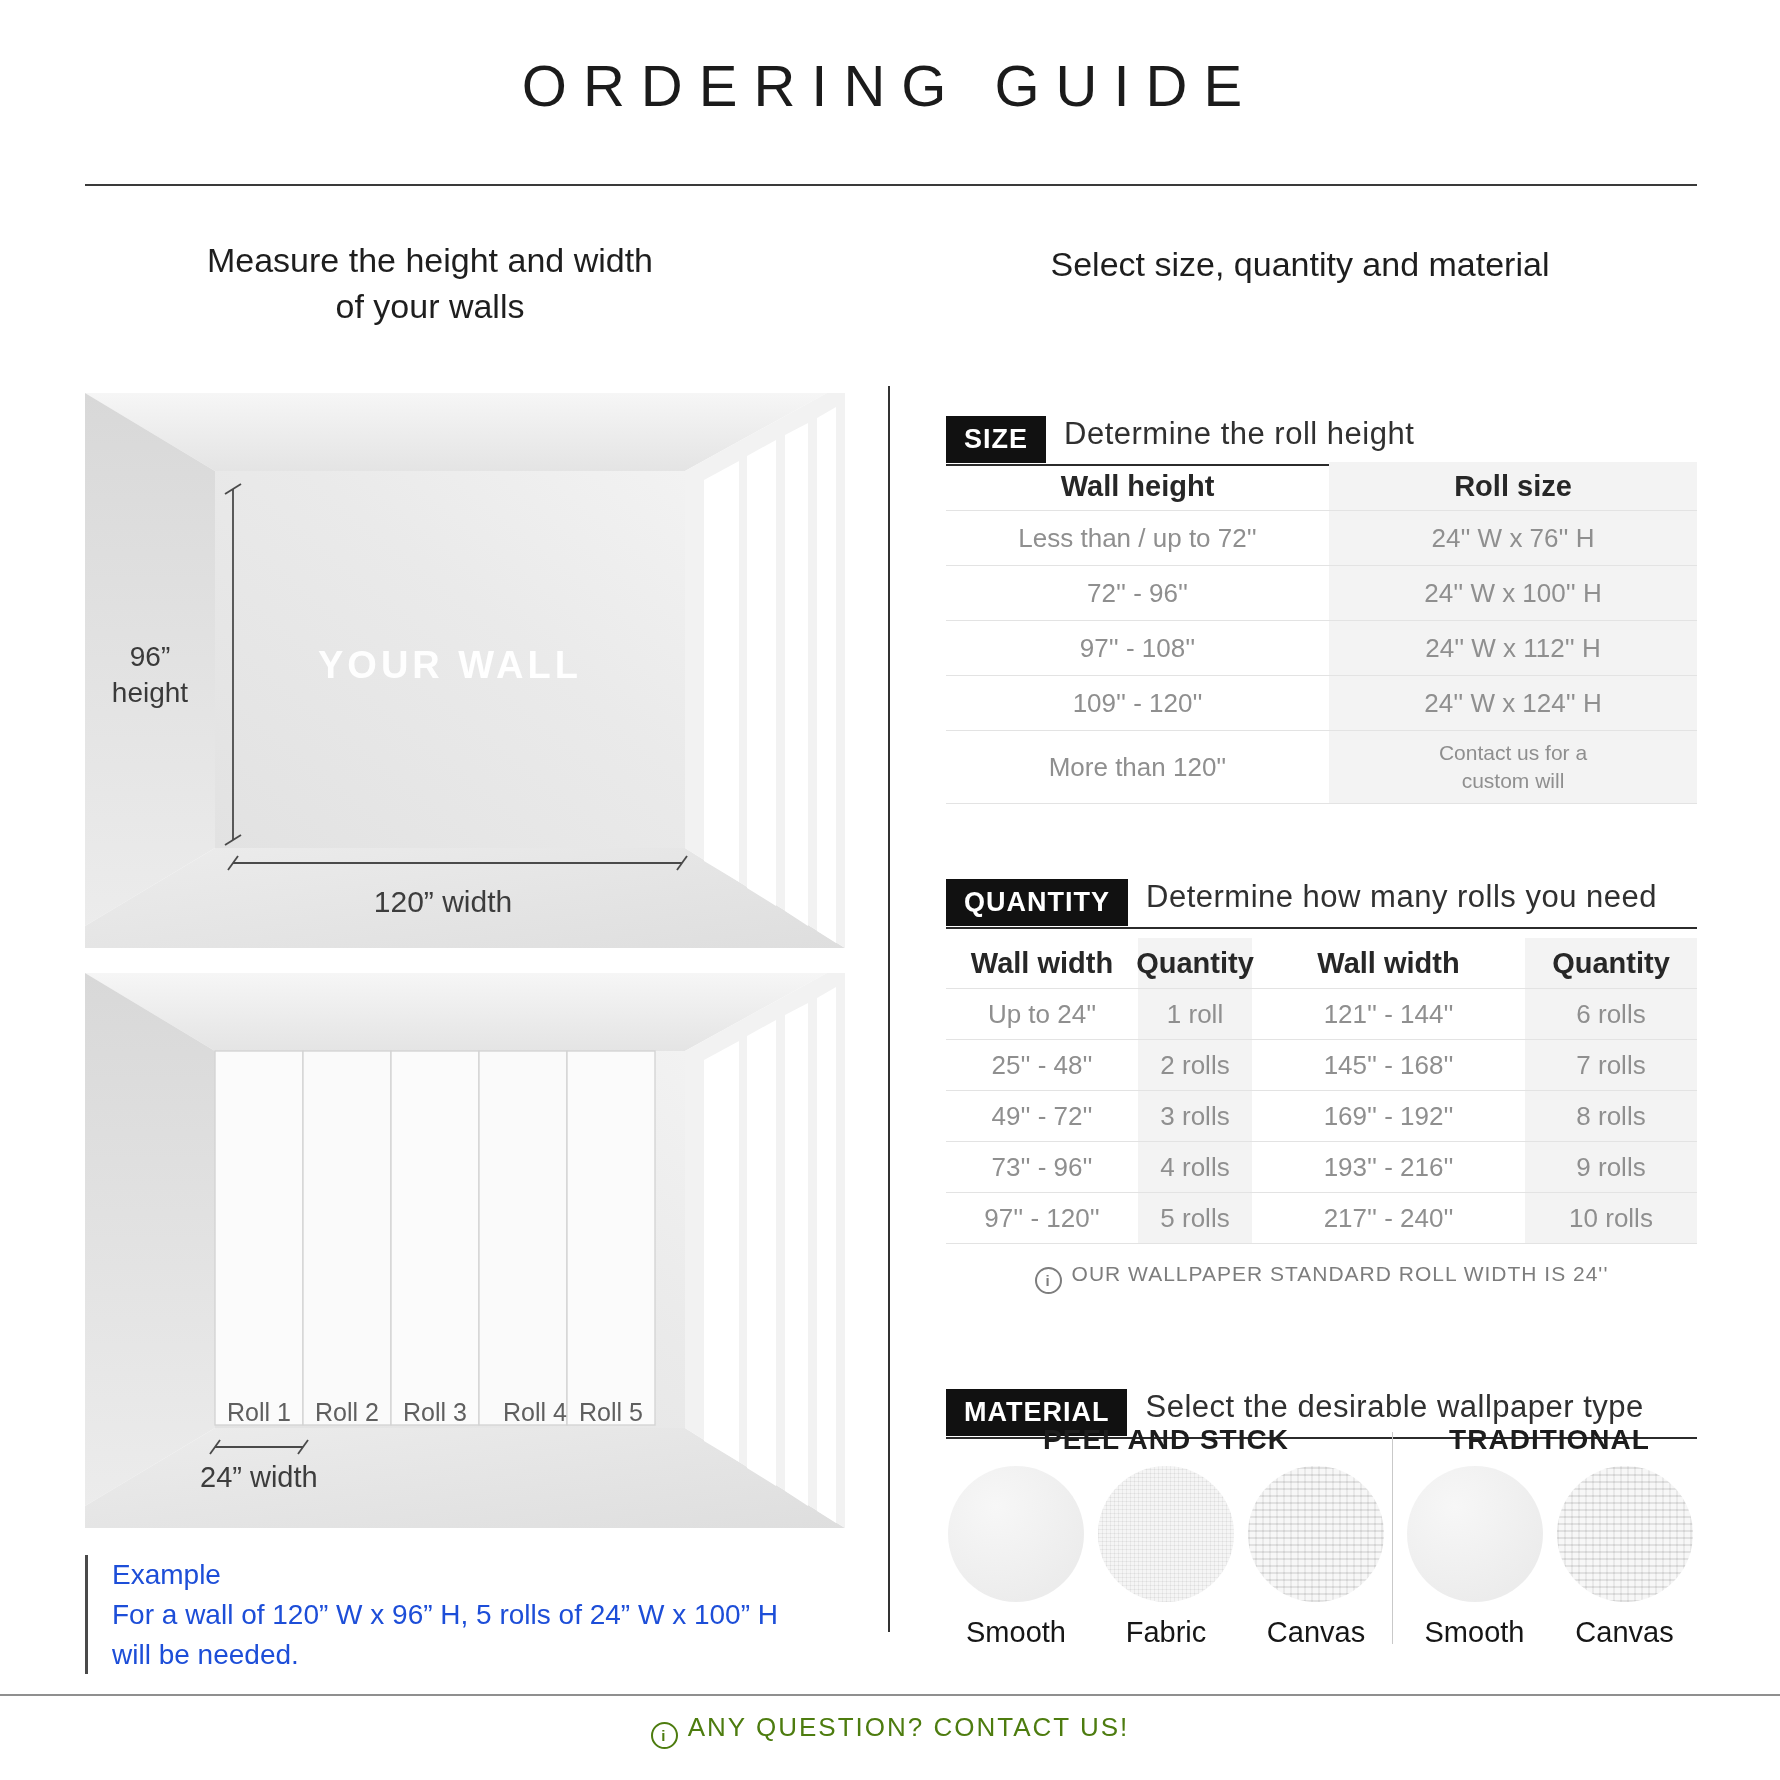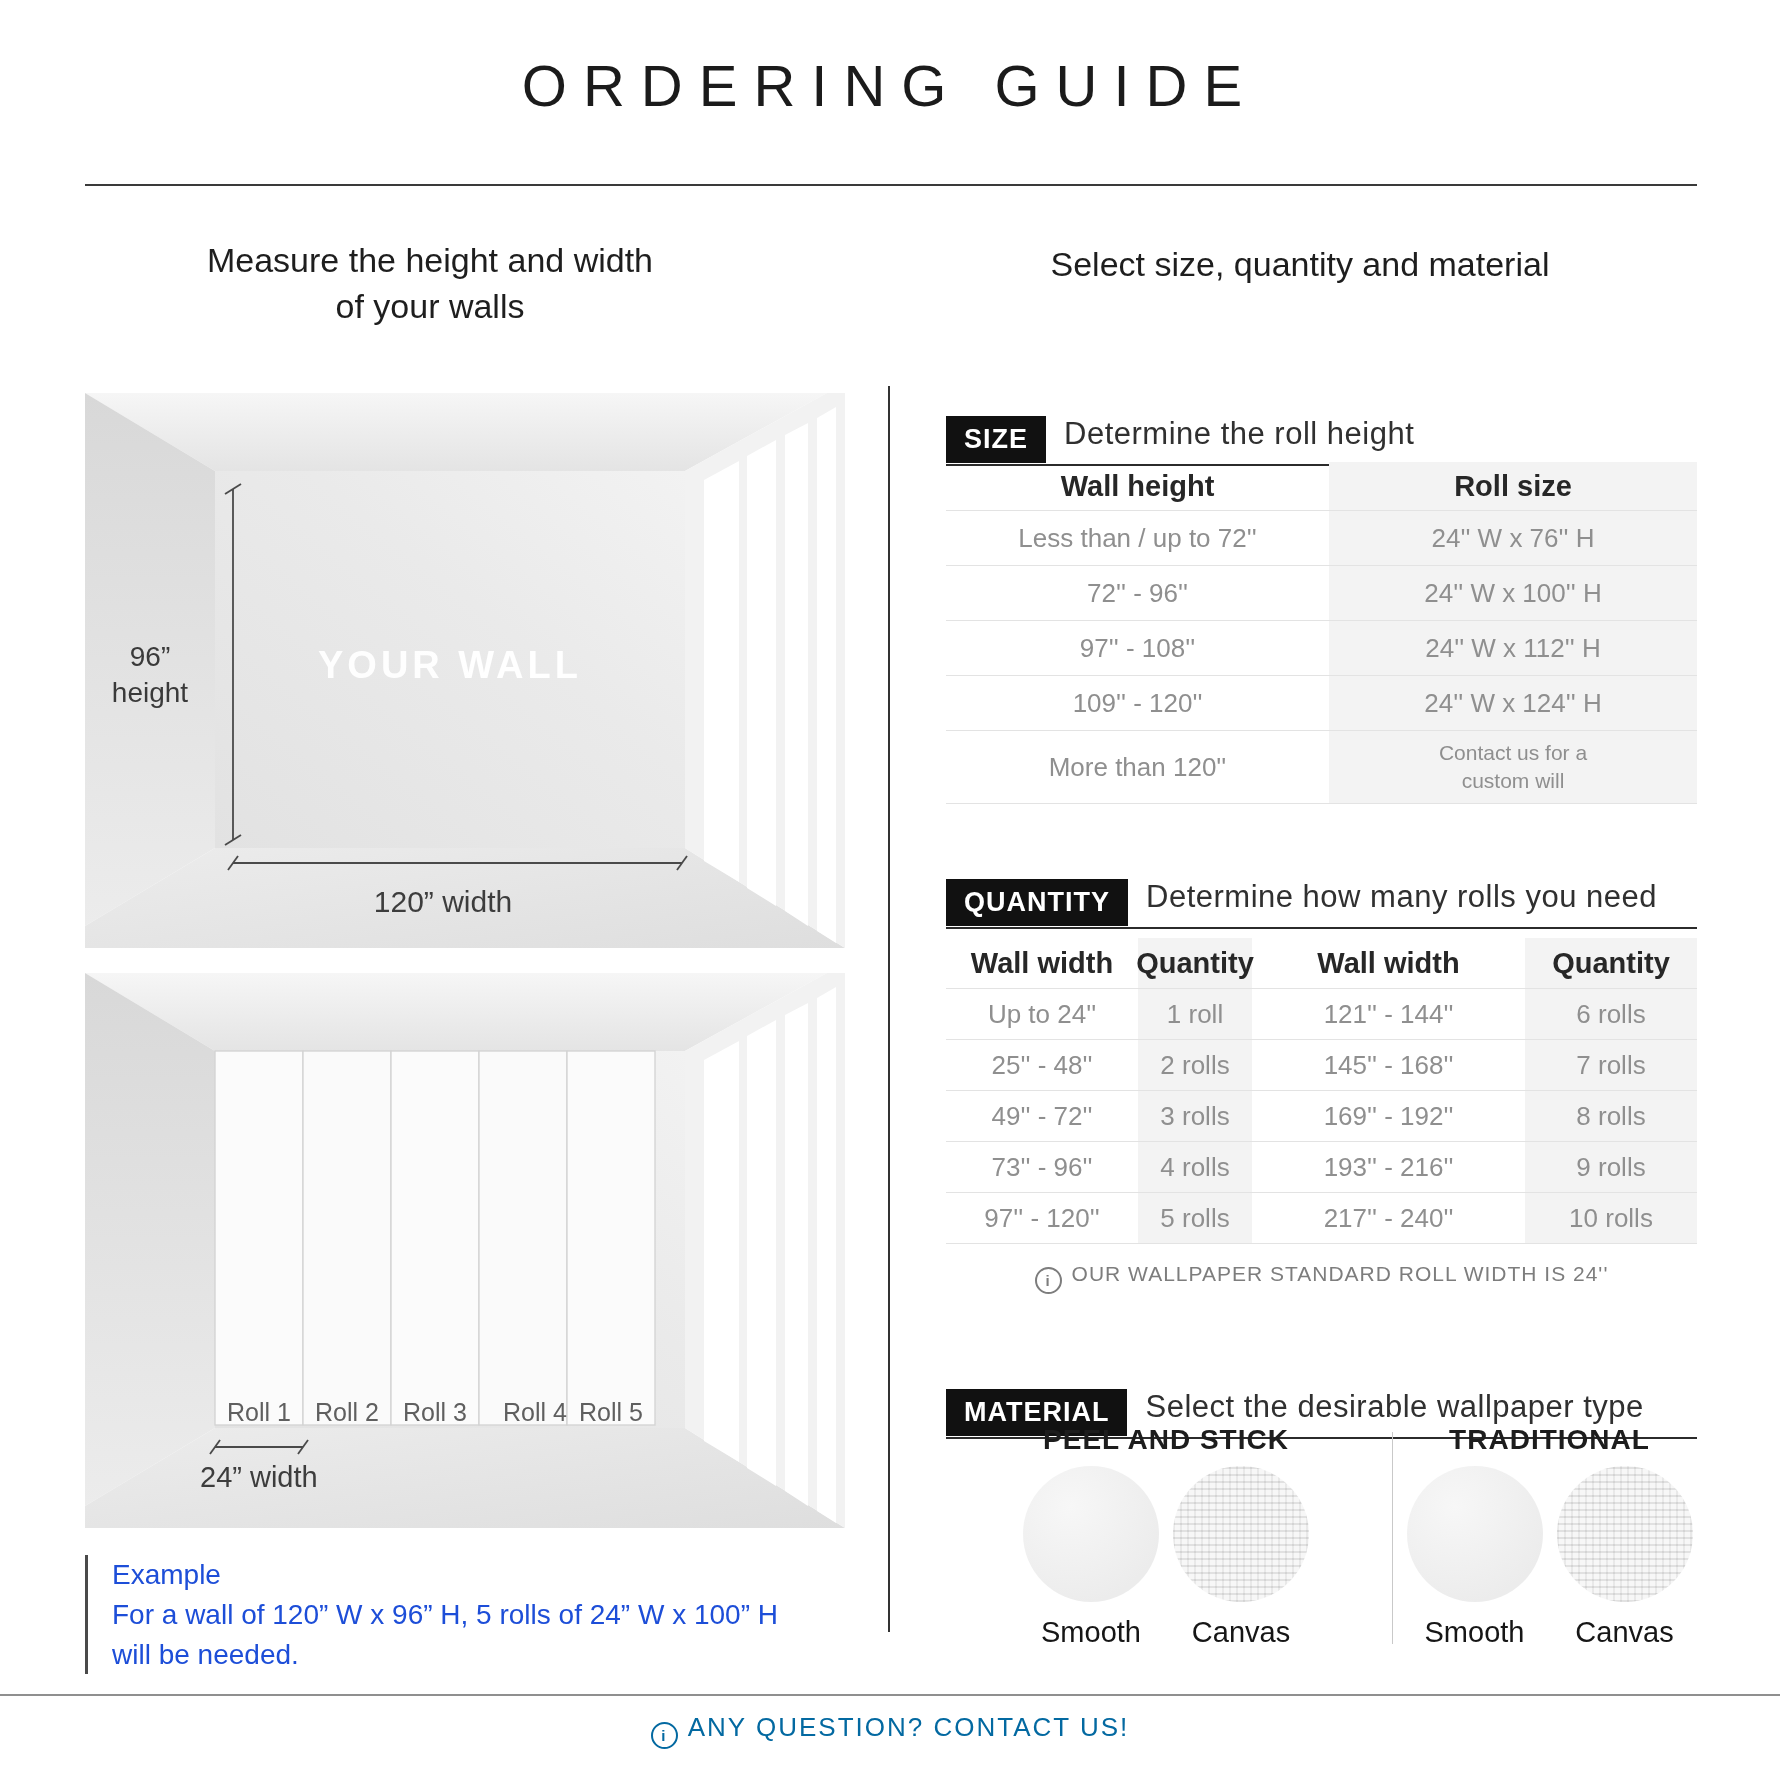--- a/index.html
+++ b/index.html
@@ -78,21 +78,21 @@
     background-image:repeating-linear-gradient(0deg, rgba(0,0,0,.05) 0 1px, transparent 1px 4px),
                      repeating-linear-gradient(90deg, rgba(0,0,0,.05) 0 1px, transparent 1px 4px);}
   .tex-canvas{background-color:#f7f7f7;
     background-image:repeating-linear-gradient(0deg, rgba(0,0,0,.09) 0 2px, transparent 2px 7px),
                      repeating-linear-gradient(90deg, rgba(0,0,0,.06) 0 2px, transparent 2px 7px);}
   .sw-label{margin-top:14px;font-size:29px;font-weight:500;color:#161616;}
 
   
   .footer-rule{position:absolute;left:0;top:1694px;width:1780px;height:2px;background:#8f8f8f;}
   .footer{position:absolute;left:0;top:1712px;width:100%;text-align:center;
-          font-size:26px;letter-spacing:2px;color:#0369a1;}
+          font-size:26px;letter-spacing:2px;color:#4d7c0f;}
 </style>
 </head>
 <body>
 
 <div class="page">
 
   <div class="title">ORDERING GUIDE</div>
   <div class="title-rule"></div>
 
   <div class="col-heading left-heading">
@@ -273,20 +273,24 @@
   </div>
 
   <div class="mat-group mg-1">
     <div class="mg-name">PEEL AND STICK</div>
     <div class="sw-row">
       <div class="swatch">
         <div class="circle tex-smooth"></div>
         <div class="sw-label">Smooth</div>
       </div>
       <div class="swatch">
+        <div class="circle tex-fabric"></div>
+        <div class="sw-label">Fabric</div>
+      </div>
+      <div class="swatch">
         <div class="circle tex-canvas"></div>
         <div class="sw-label">Canvas</div>
       </div>
     </div>
   </div>
 
   <div class="mg-divider"></div>
 
   <div class="mat-group mg-2">
     <div class="mg-name">TRADITIONAL</div>

